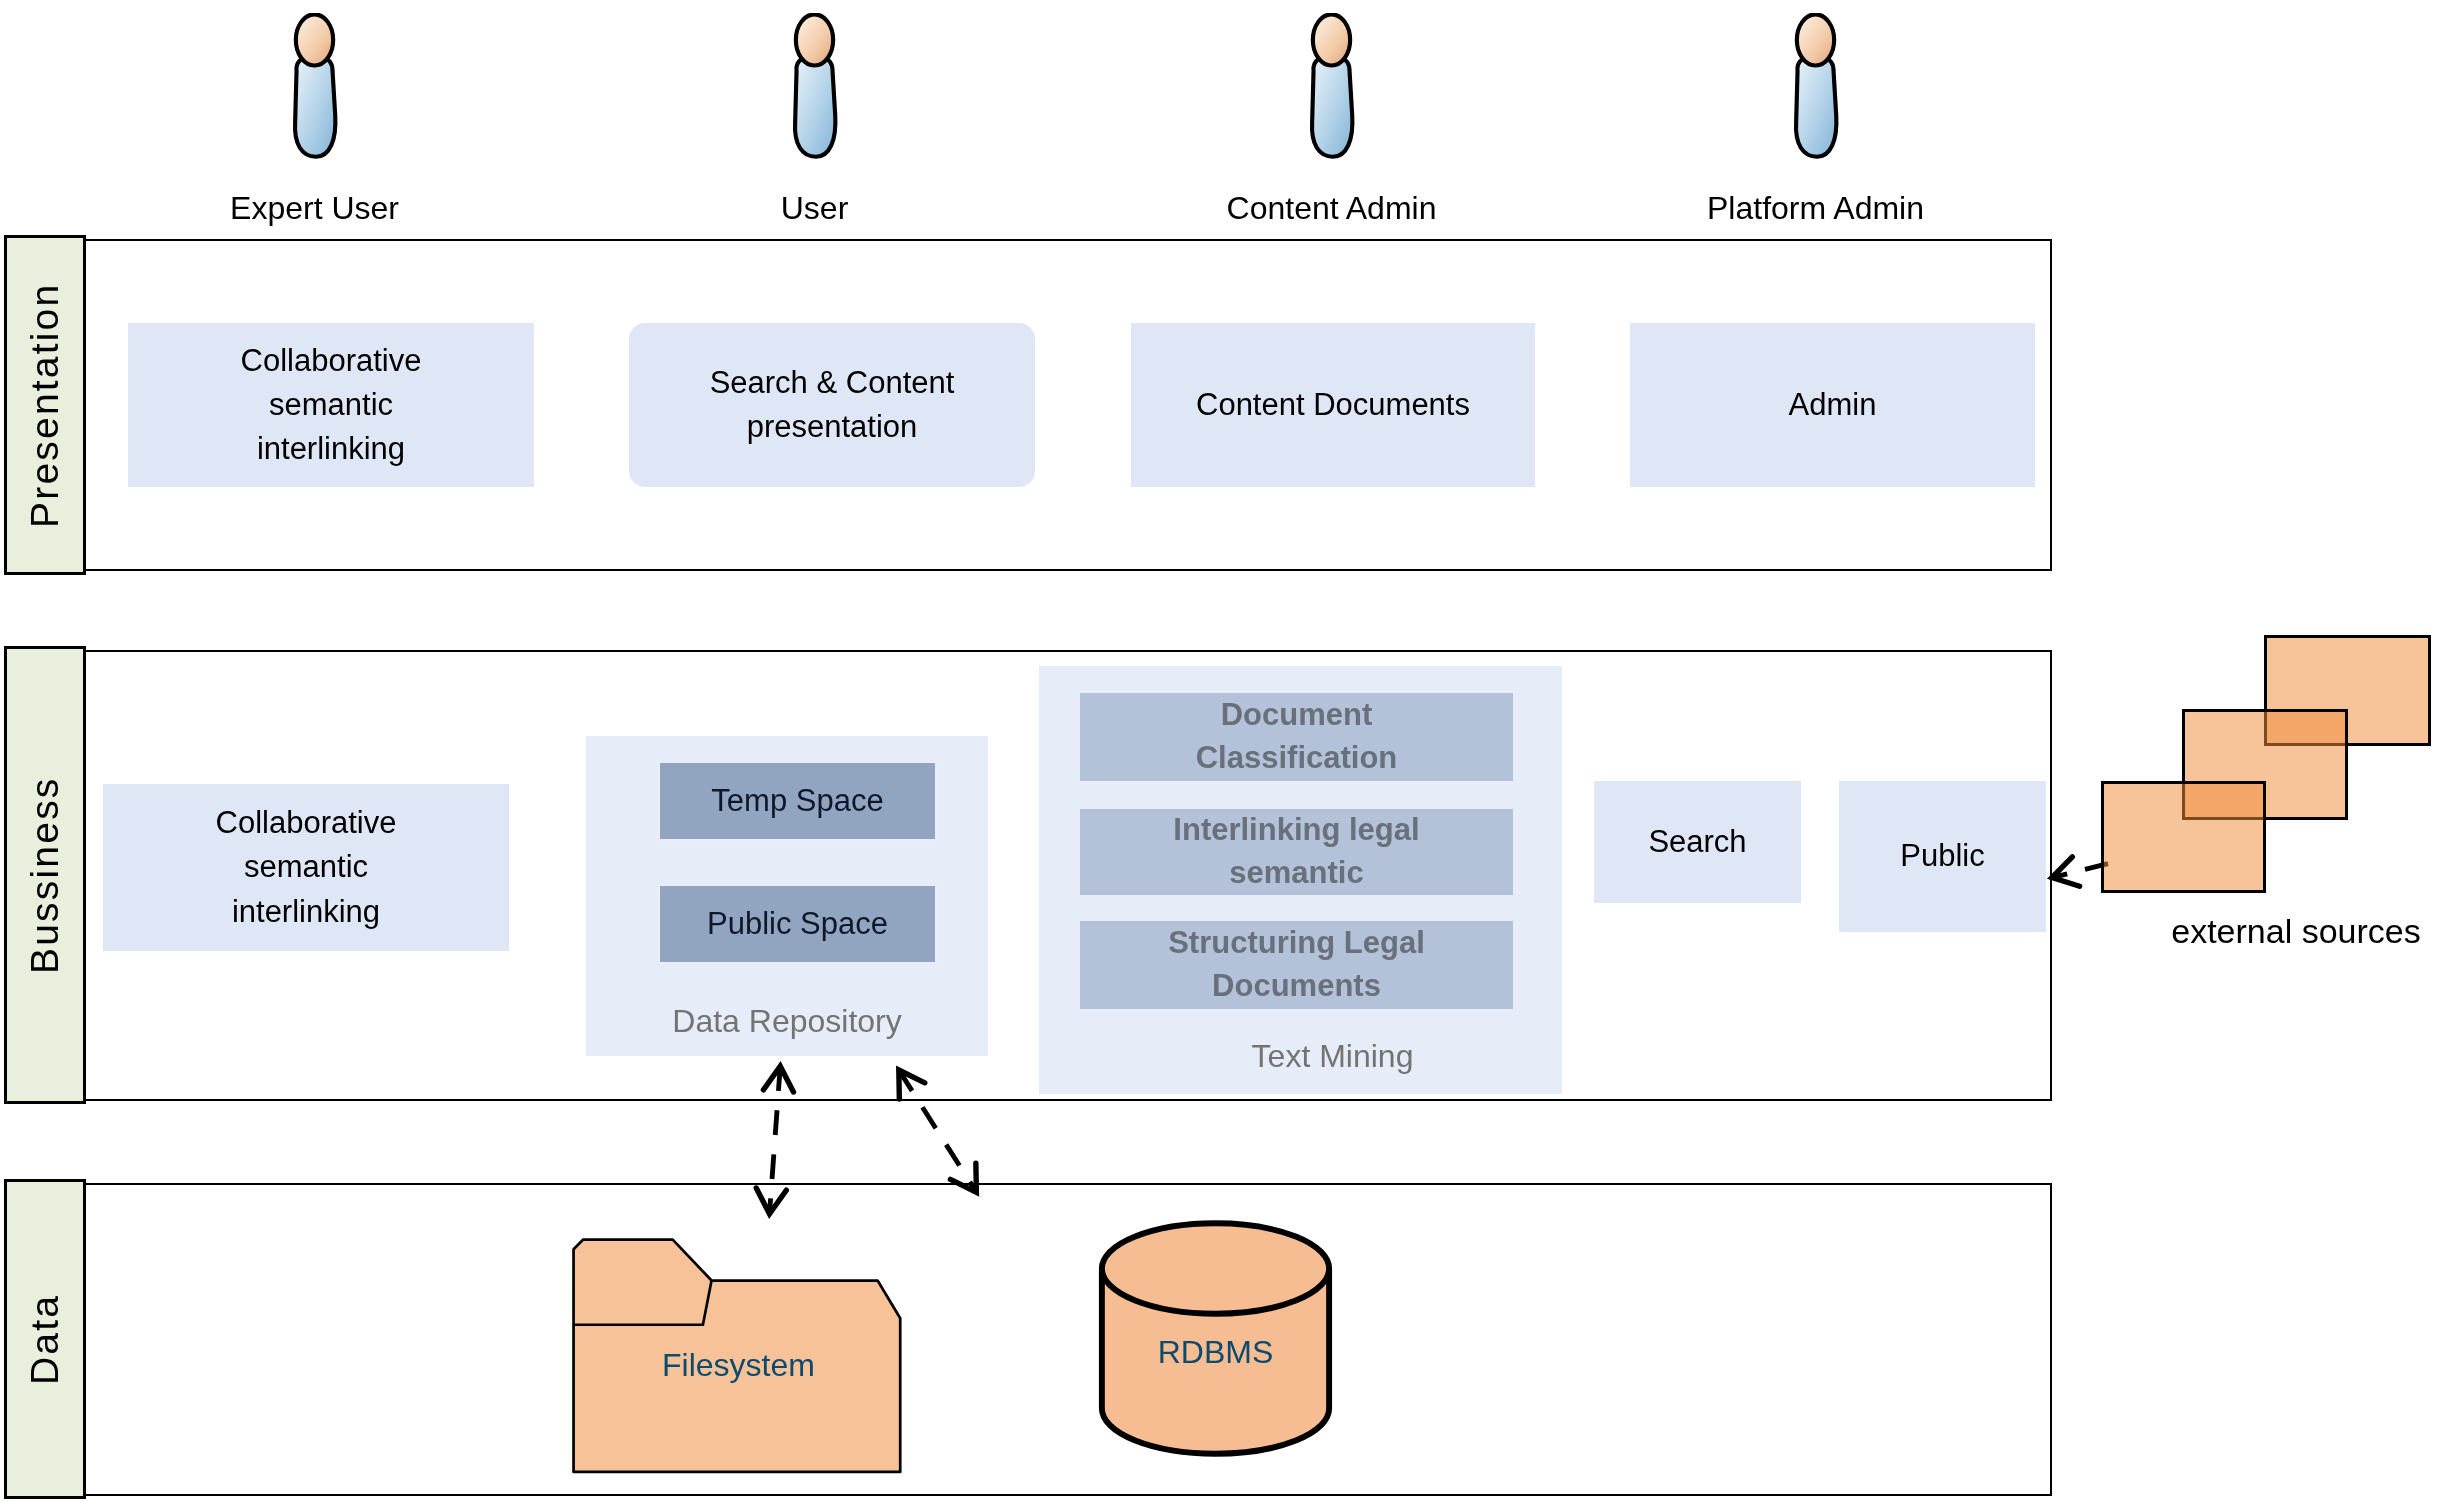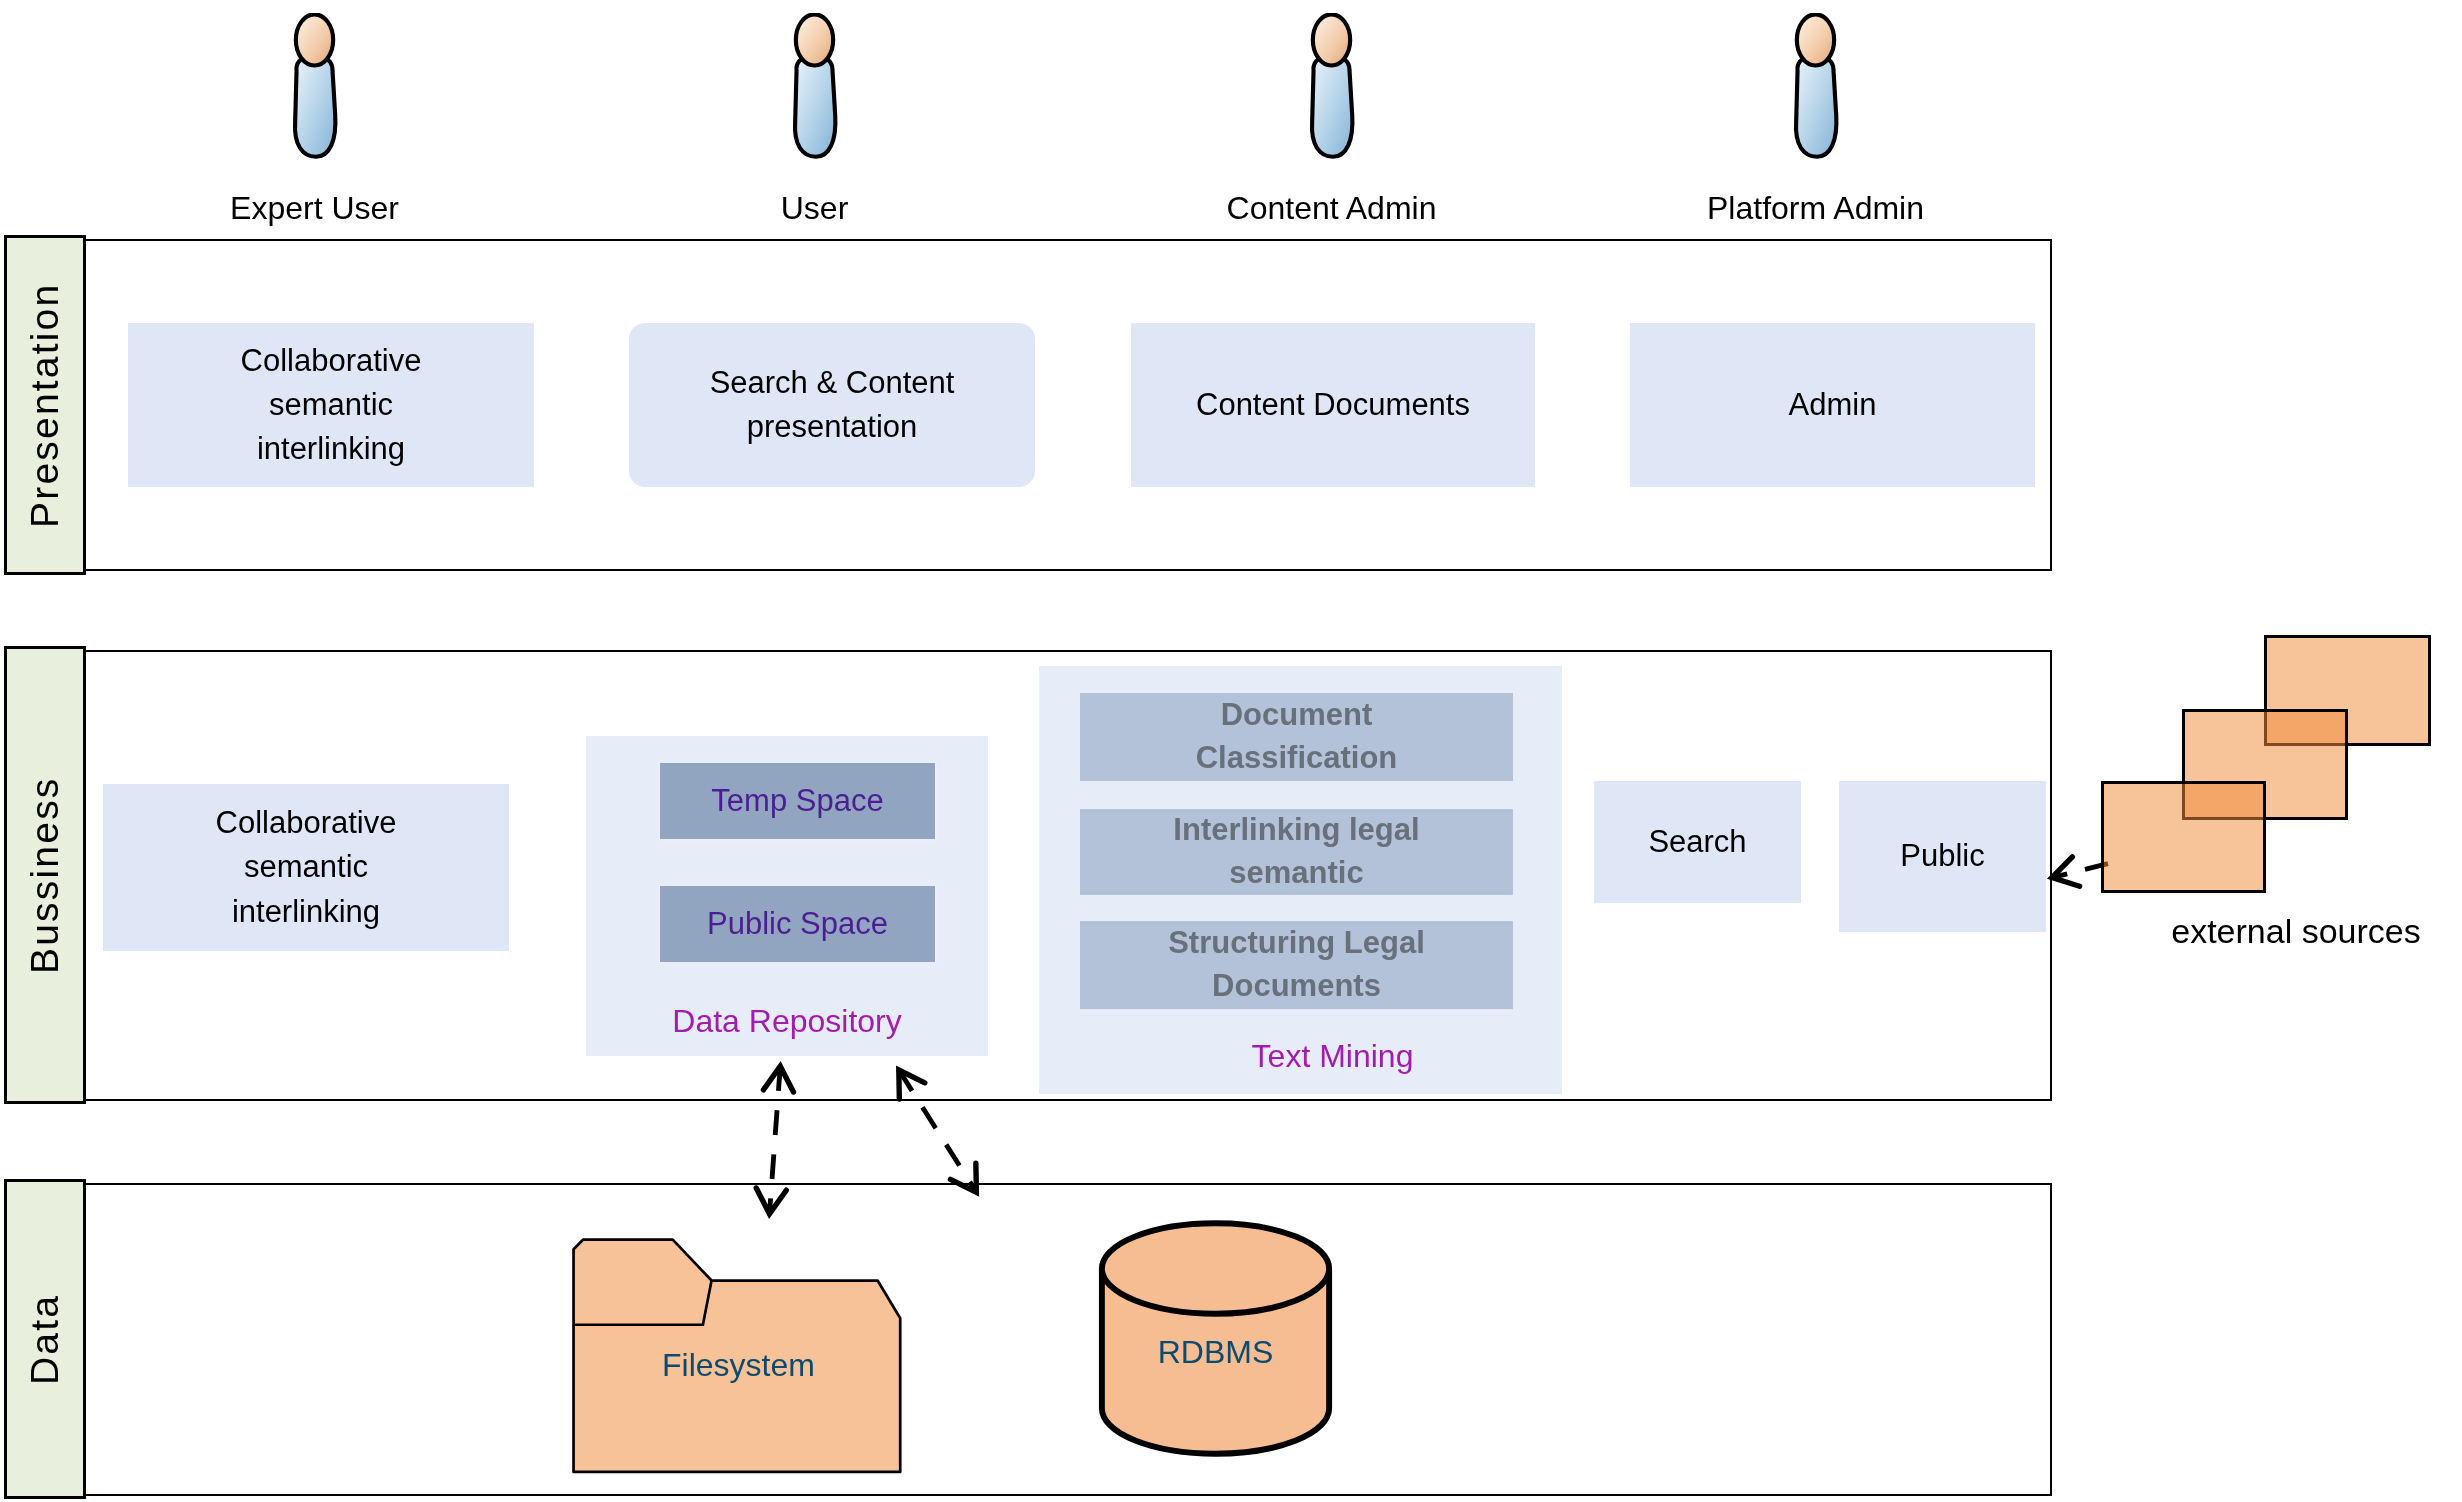--- a/index.html
+++ b/index.html
@@ -25,26 +25,26 @@
   
   .box{
     position:absolute; background:#dfe7f6;
     display:flex; align-items:center; justify-content:center; text-align:center;
     font-size:31px; line-height:1.42; box-sizing:border-box;
   }
   .pad{padding:0 64px;}
   
   .container{position:absolute; background:#e7edf8;}
   .container .title{
-    position:absolute; left:0; width:100%; text-align:center; font-size:32px; color:#a21caf;
+    position:absolute; left:0; width:100%; text-align:center; font-size:32px; color:#737373;
   }
   .subbox{
     position:absolute; background:#92a5c0; border:2.7px solid #e9eef8; box-sizing:border-box;
     display:flex; align-items:center; justify-content:center; text-align:center;
-    font-size:31px; line-height:1.35; color:#4c1d95;
+    font-size:31px; line-height:1.35; color:#0f172a;
   }
   .tm-item{
     position:absolute; background:#b3c1d9;
     display:flex; align-items:center; justify-content:center; text-align:center;
     font-size:31px; line-height:1.38; font-weight:bold; color:#68707b; padding:0 49px; box-sizing:border-box;
   }
   
   .actor-icon{position:absolute; width:83px; height:152px;}
   .actor-label{position:absolute; width:377px; text-align:center; font-size:32px; color:#000;}
   

